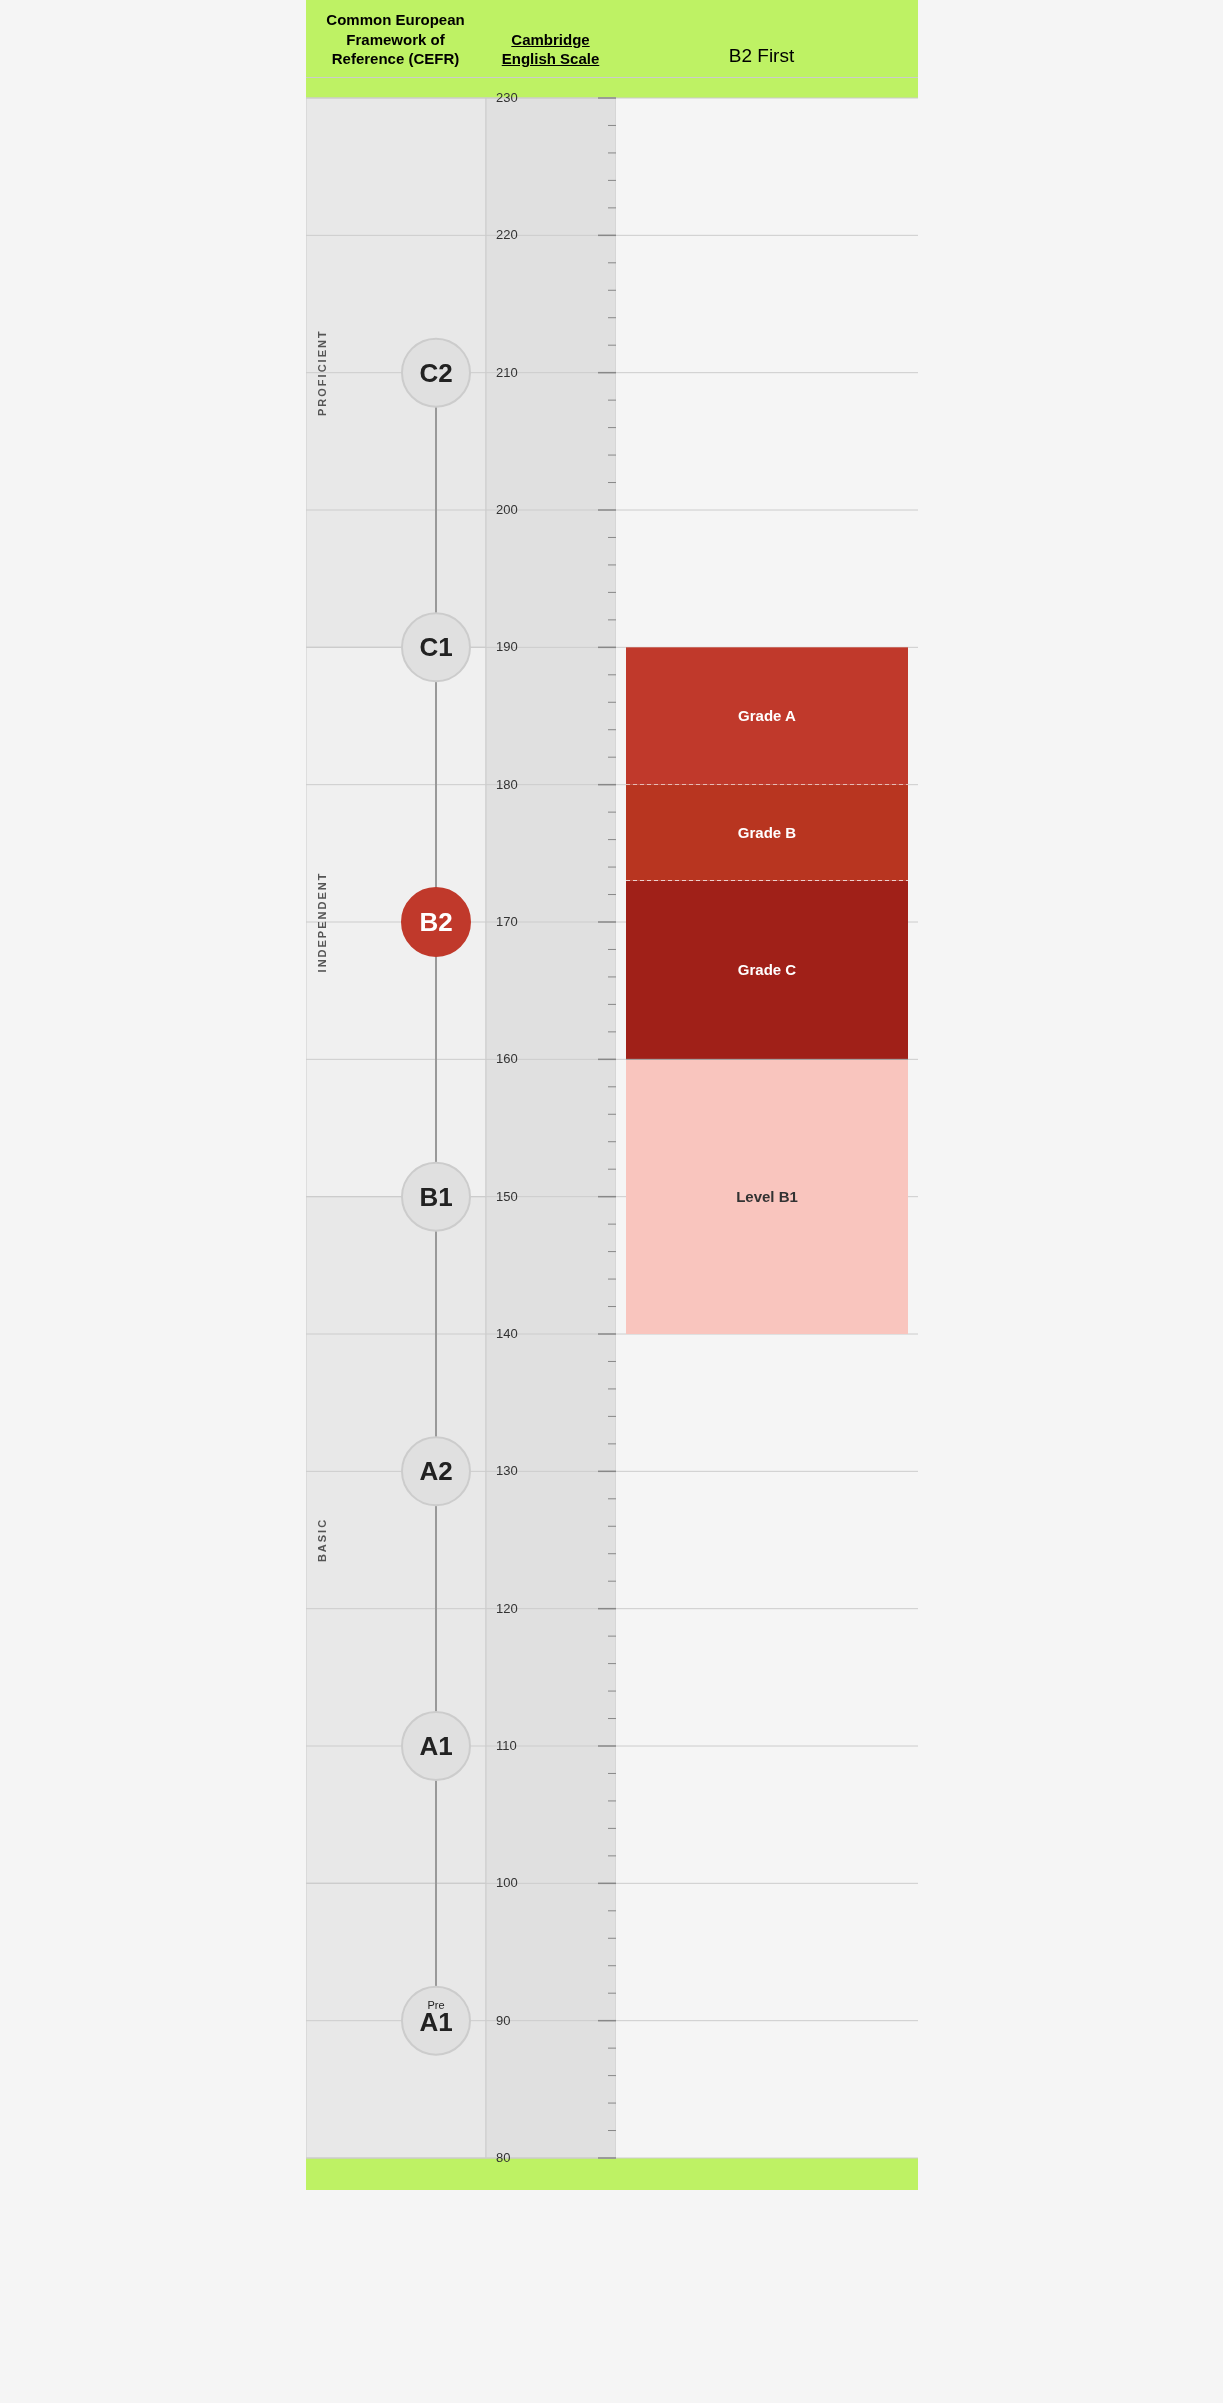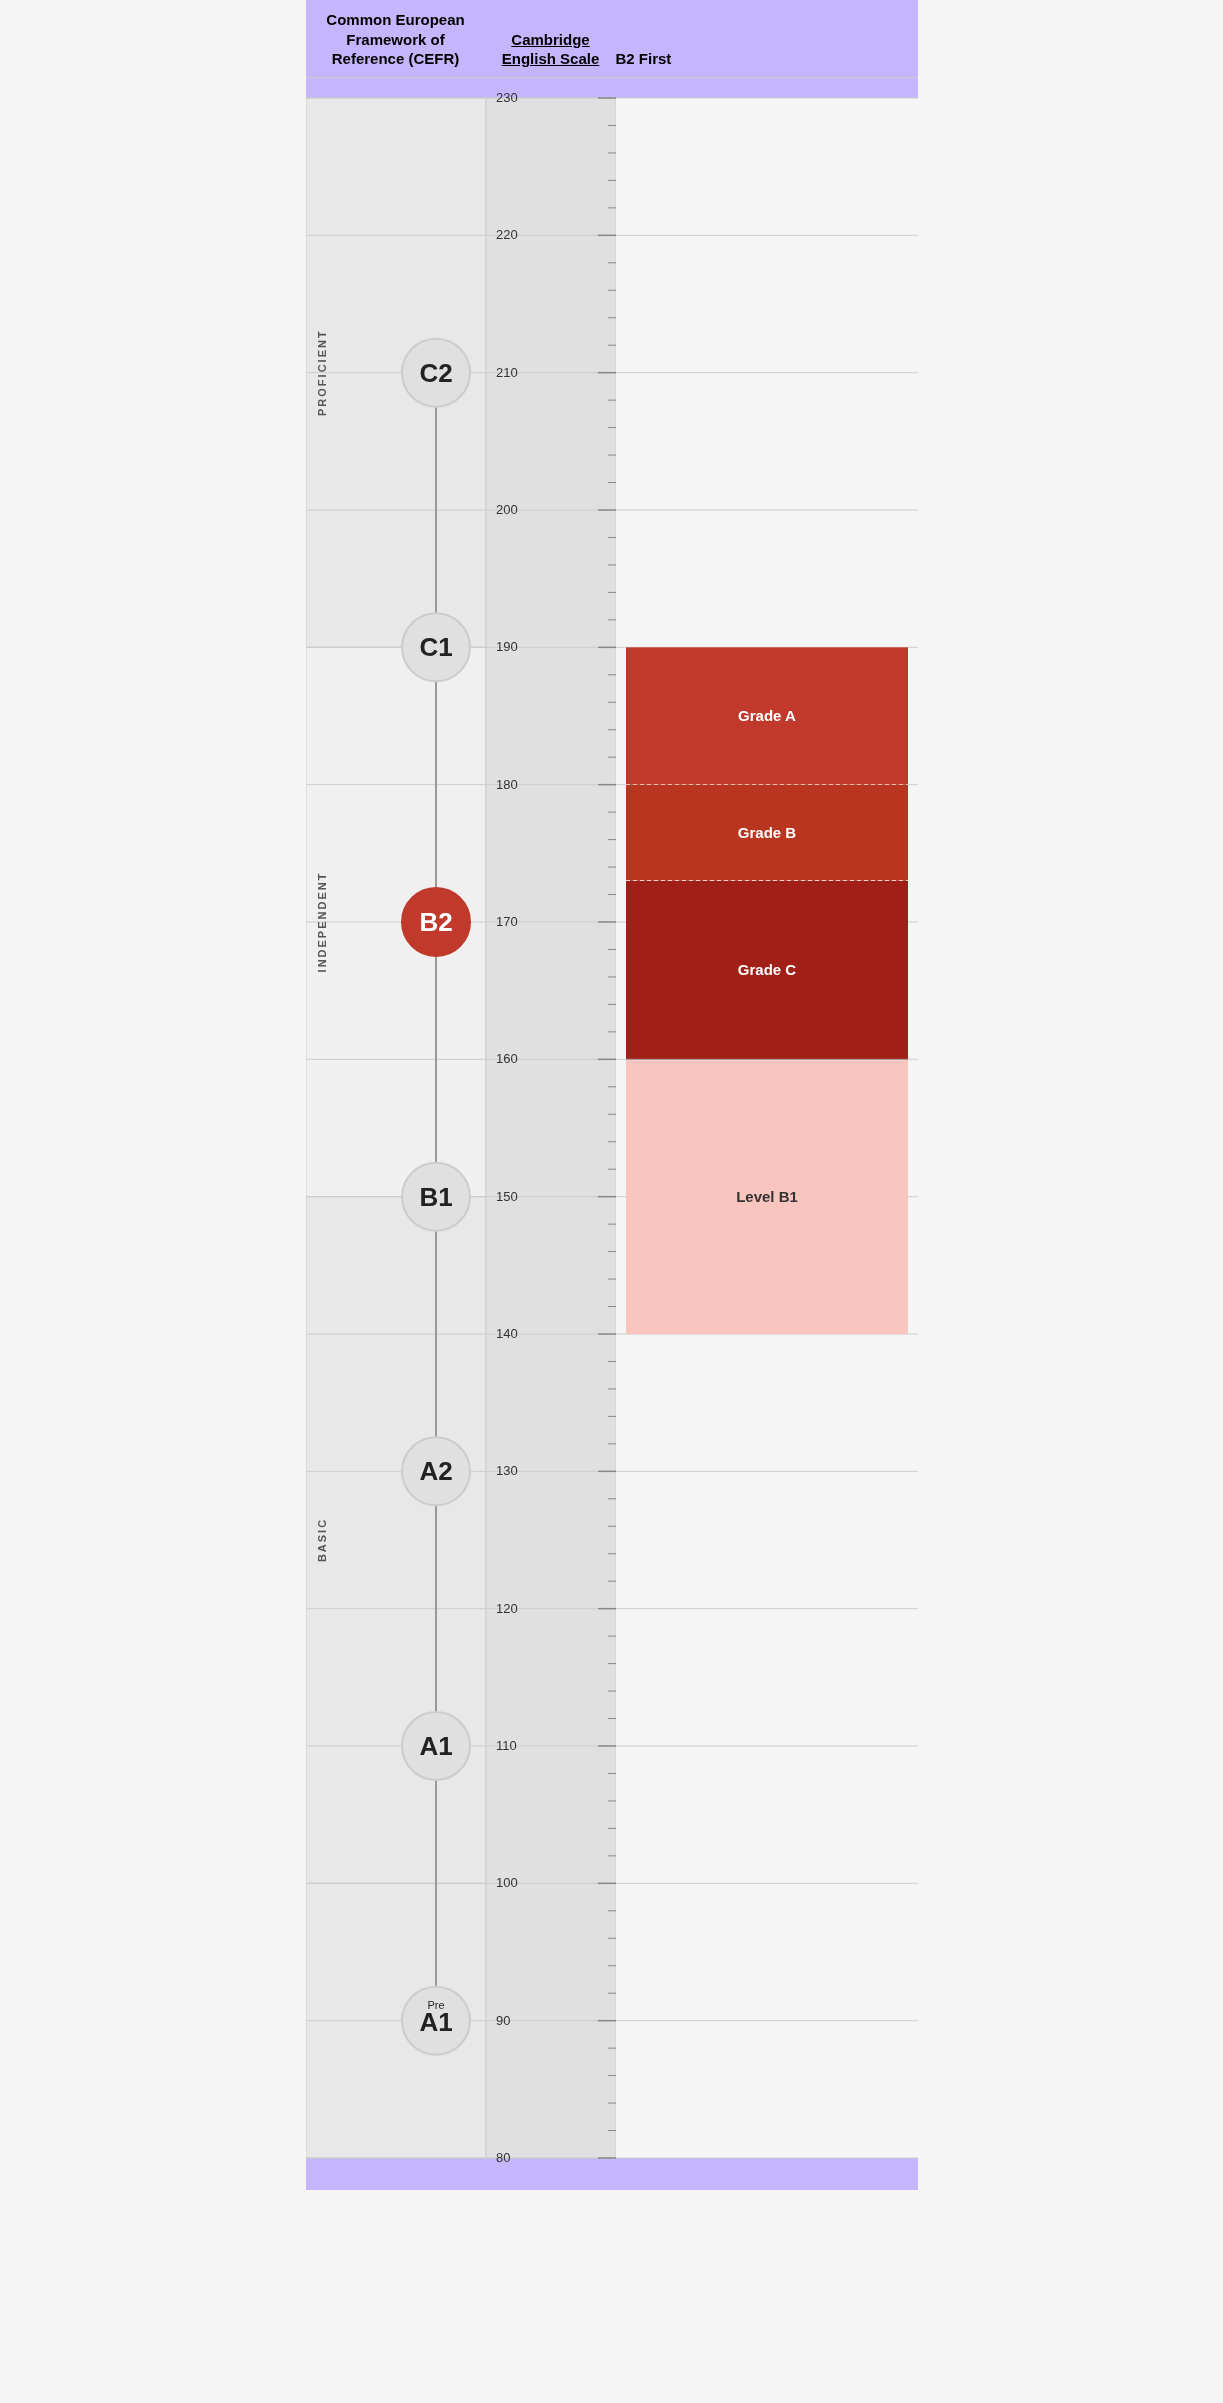--- a/index.html
+++ b/index.html
@@ -6,21 +6,21 @@
     body {
       background: #f5f5f5;
       font-family: Arial, sans-serif;
       display: flex;
       justify-content: center;
       align-items: flex-start;
       min-height: 100vh;
     }
     .chart-wrapper {
       width: 612px;
-      background: #c4b5fd;
+      background: #bef264;
       padding: 0;
       position: relative;
     }
     .header-row {
       display: flex;
       align-items: flex-end;
       border-bottom: 1px solid #ccc;
       padding-bottom: 8px;
       margin-bottom: 0;
     }
@@ -36,22 +36,23 @@
       width: 130px;
       text-align: center;
       font-weight: bold;
       font-size: 15px;
       line-height: 1.3;
       padding: 10px 0 0 0;
       text-decoration: underline;
     }
     .header-b2first {
       flex: 1;
-      font-weight: bold;
-      font-size: 15px;
+      text-align: center;
+      font-weight: normal;
+      font-size: 19px;
       line-height: 1.3;
       padding: 10px 10px 0 0;
     }
   </style>
 </head>
 <body>
 
 <div class="chart-wrapper" style="height: 2190px;">
 
   <div class="header-row">

